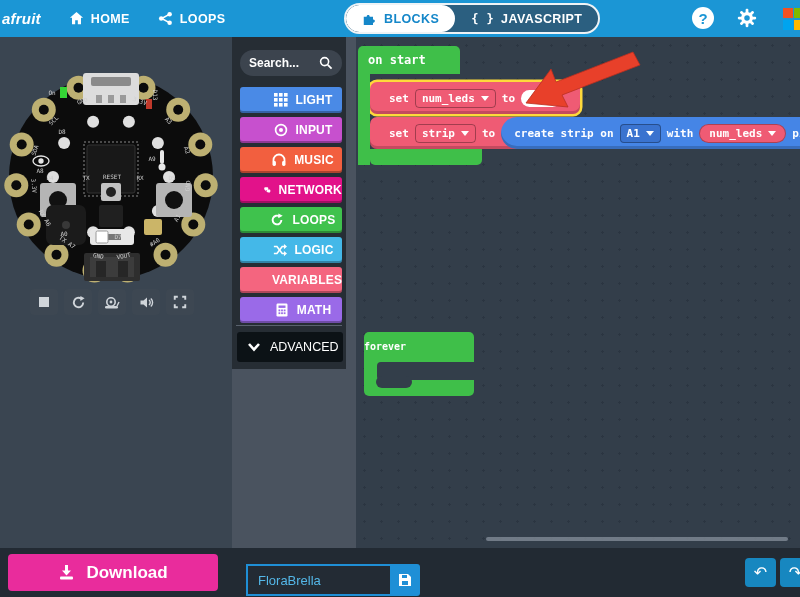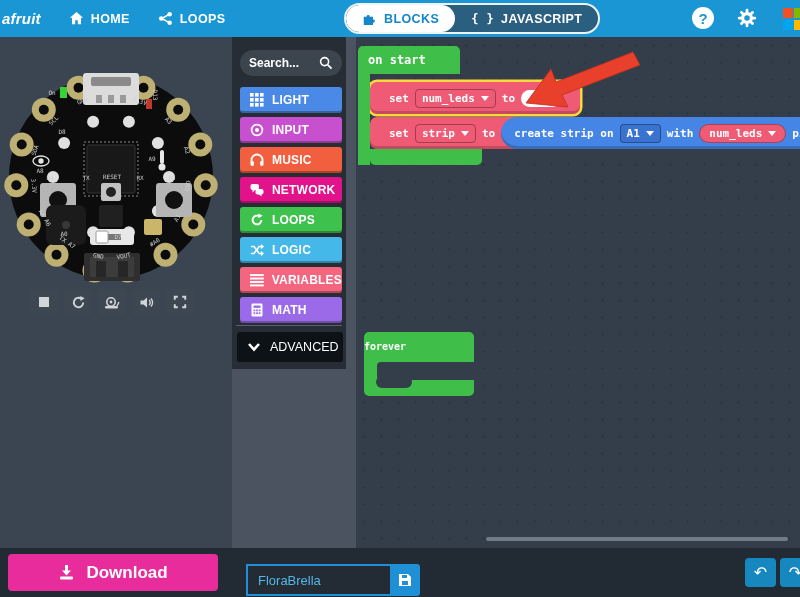--- a/index.html
+++ b/index.html
@@ -25,21 +25,21 @@
   .sim-controls { position:absolute; left:30px; top:252px; display:flex; gap:6px; }
   .sim-btn { width:28px; height:26px; background:#3d4752; border-radius:4px; display:flex; align-items:center; justify-content:center; cursor:pointer; }
 
   
   .toolbox { position:absolute; left:232px; top:37px; width:124px; height:511px; background:#4a535f; }
   .toolbox-inner { position:absolute; left:0; top:0; width:114px; height:332px; background:#262d34; }
   .search-pill { position:absolute; left:8px; top:13px; width:102px; height:26px; background:#3c444e; border-radius:13px; display:flex; align-items:center; padding:0 9px; }
   .search-pill input { flex:1; min-width:0; background:transparent; border:0; outline:0; color:#fff; font-weight:bold; font-size:12px; font-family:"Liberation Sans",sans-serif; }
   .search-pill input::placeholder { color:#fff; opacity:1; }
   .cat-list { position:absolute; left:8px; top:50px; }
-  .cat-btn { width:102px; height:26px; border-radius:3px; margin-bottom:4px; display:flex; align-items:center; gap:8px; padding-left:10px; color:#fff; font-weight:bold; font-size:12px; letter-spacing:.2px; cursor:pointer; box-shadow:inset 0 -2px rgba(0,0,0,.28); }
+  .cat-btn { width:102px; height:26px; border-radius:3px; margin-bottom:4px; display:flex; align-items:center; gap:8px; padding-left:24px; color:#fff; font-weight:bold; font-size:12px; letter-spacing:.2px; cursor:pointer; box-shadow:inset 0 -2px rgba(0,0,0,.28);justify-content:center; }
   .cat-light     { background:#4a8ae6; }
   .cat-input     { background:#c750ce; }
   .cat-music     { background:#f25f3f; }
   .cat-network   { background:#e2128a; }
   .cat-loops     { background:#3fc24d; }
   .cat-logic     { background:#44b8e8; }
   .cat-variables { background:#f4657f; }
   .cat-math      { background:#9a6ae8; }
   .cat-divider { position:absolute; left:4px; top:288px; width:106px; height:1px; background:#59626d; }
   .adv-btn { position:absolute; left:5px; top:295px; width:106px; height:30px; background:#0c1216; border-radius:3px; display:flex; align-items:center; gap:9px; padding-left:10px; color:#fff; font-weight:normal; font-size:12.5px; cursor:pointer; }

